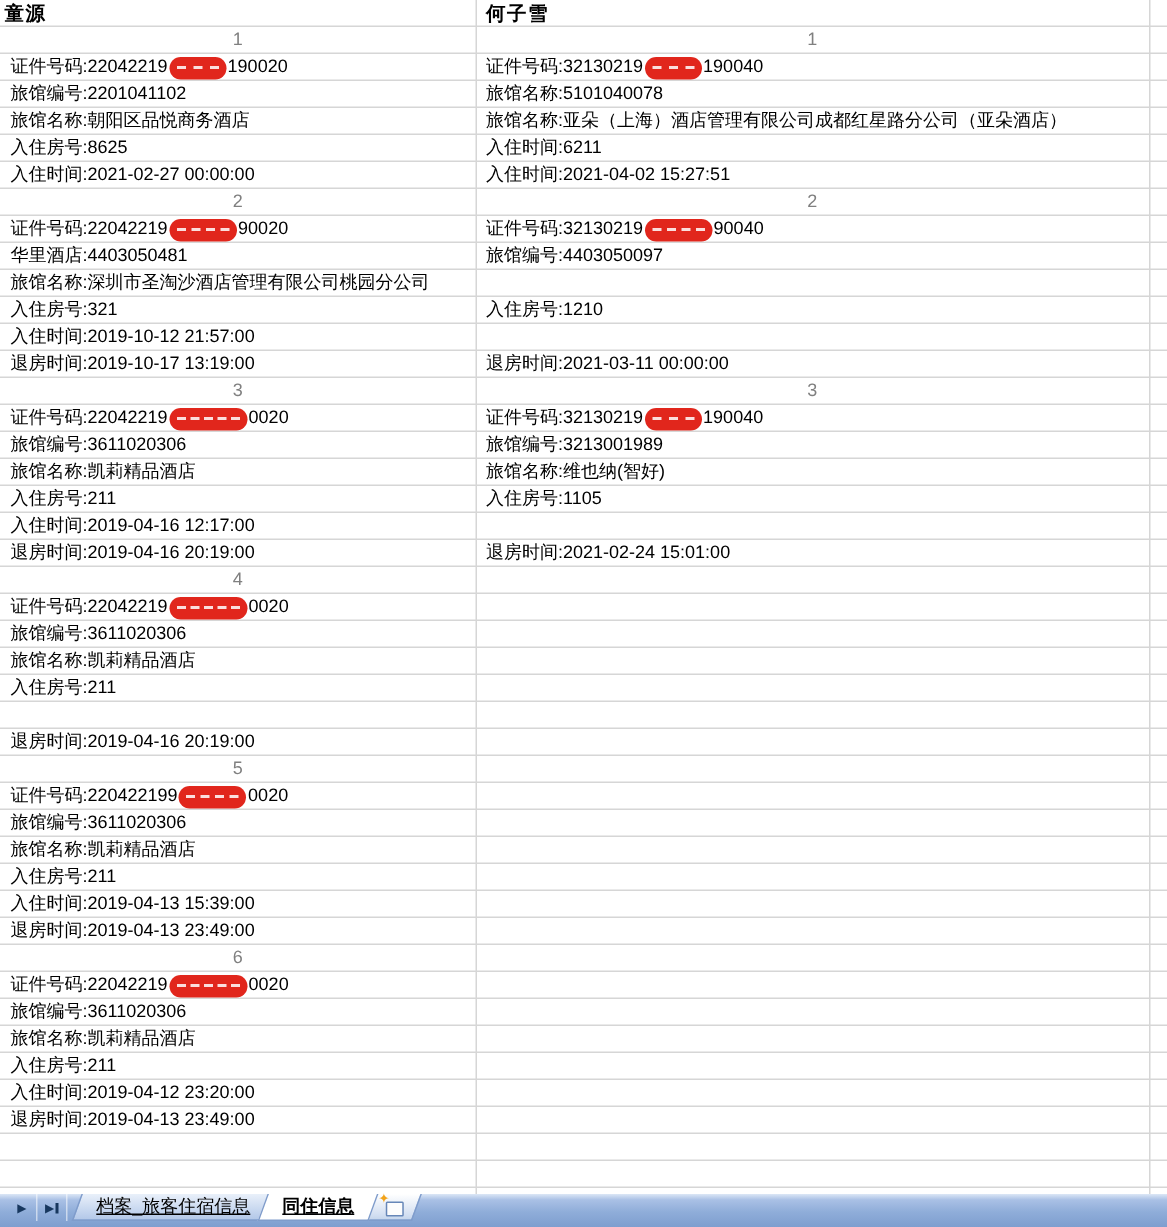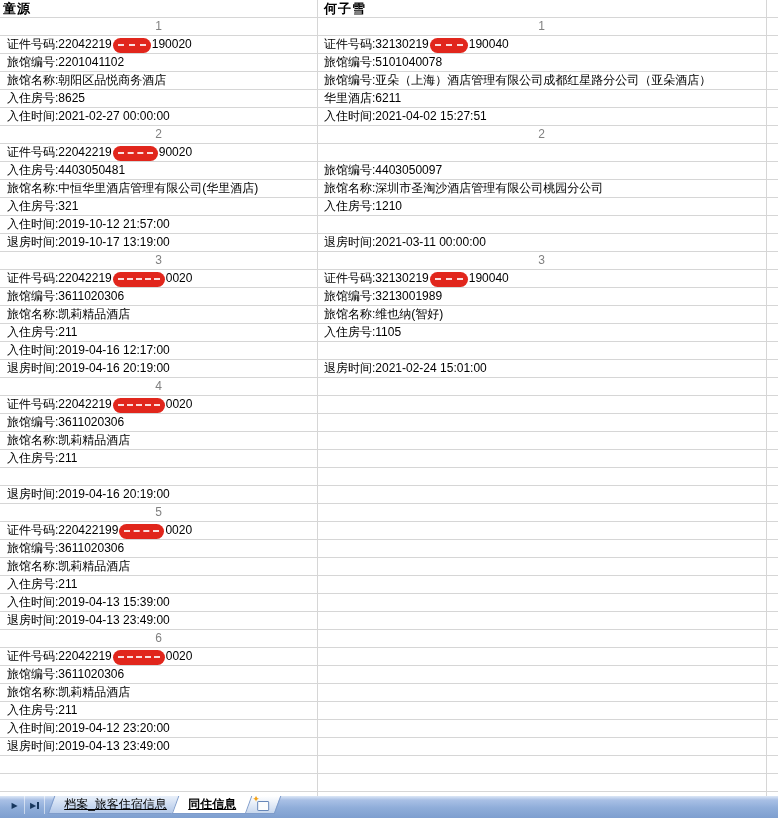--- a/index.html
+++ b/index.html
@@ -105,41 +105,41 @@
             <div class="txt">证件号码:32130219<span class="redact" style="width: 38px;"></span>190040</div>
           </div>
         </div>
       </div>
       <div class="row">
         <div class="cell left">
           <div class="txt">旅馆编号:2201041102</div>
         </div>
         <div class="cell right">
           <div class="rinner">
-            <div class="txt">旅馆编号:5101040078</div>
+            <div class="txt">旅馆名称:5101040078</div>
           </div>
         </div>
       </div>
       <div class="row">
         <div class="cell left">
           <div class="txt">旅馆名称:朝阳区品悦商务酒店</div>
         </div>
         <div class="cell right">
           <div class="rinner">
-            <div class="txt">旅馆编号:亚朵（上海）酒店管理有限公司成都红星路分公司（亚朵酒店）</div>
+            <div class="txt">旅馆名称:亚朵（上海）酒店管理有限公司成都红星路分公司（亚朵酒店）</div>
           </div>
         </div>
       </div>
       <div class="row">
         <div class="cell left">
           <div class="txt">入住房号:8625</div>
         </div>
         <div class="cell right">
           <div class="rinner">
-            <div class="txt">华里酒店:6211</div>
+            <div class="txt">入住时间:6211</div>
           </div>
         </div>
       </div>
       <div class="row">
         <div class="cell left">
           <div class="txt">入住时间:2021-02-27 00:00:00</div>
         </div>
         <div class="cell right">
           <div class="rinner">
             <div class="txt">入住时间:2021-04-02 15:27:51</div>
@@ -153,35 +153,37 @@
         <div class="cell right">
           <div class="rinner">
             <div class="num">2</div>
           </div>
         </div>
       </div>
       <div class="row">
         <div class="cell left">
           <div class="txt">证件号码:22042219<span class="redact" style="width: 45px;"></span>90020</div>
         </div>
-      </div>
-      <div class="row">
-        <div class="cell left">
-          <div class="txt">入住房号:4403050481</div>
+        <div class="cell right">
+          <div class="rinner">
+            <div class="txt">证件号码:32130219<span class="redact" style="width: 45px;"></span>90040</div>
+          </div>
+        </div>
+      </div>
+      <div class="row">
+        <div class="cell left">
+          <div class="txt">华里酒店:4403050481</div>
         </div>
         <div class="cell right">
           <div class="rinner">
             <div class="txt">旅馆编号:4403050097</div>
           </div>
         </div>
       </div>
       <div class="row">
-        <div class="cell left">
-          <div class="txt">旅馆名称:中恒华里酒店管理有限公司(华里酒店)</div>
-        </div>
         <div class="cell right">
           <div class="rinner">
             <div class="txt">旅馆名称:深圳市圣淘沙酒店管理有限公司桃园分公司</div>
           </div>
         </div>
       </div>
       <div class="row">
         <div class="cell left">
           <div class="txt">入住房号:321</div>
         </div>

